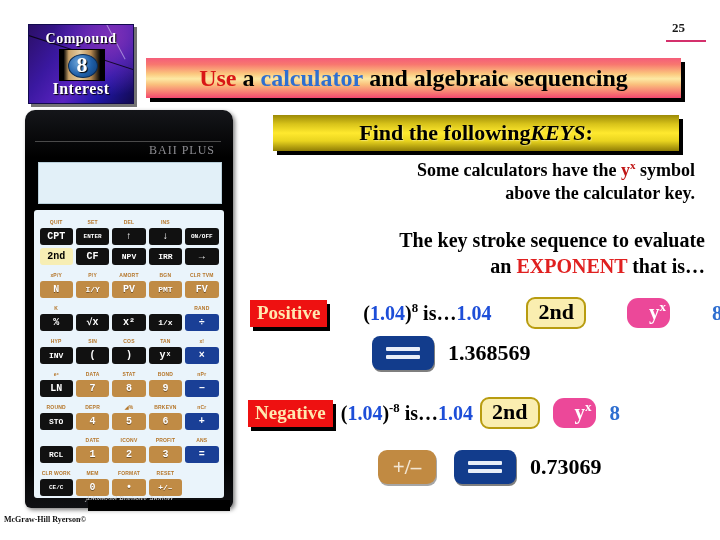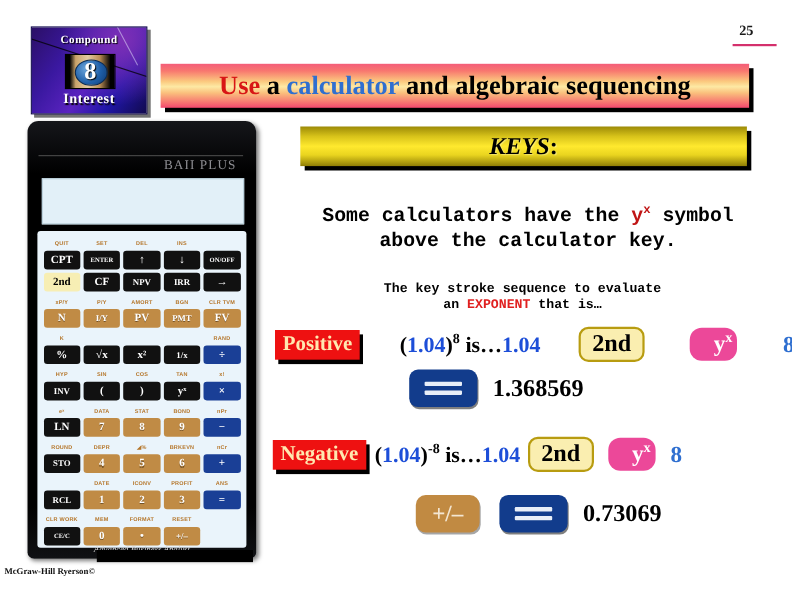--- a/index.html
+++ b/index.html
@@ -29,26 +29,26 @@
   #logo-diag{
     position:absolute;left:-10px;top:28px;width:130px;height:1px;
     background:#000;transform:rotate(18deg);opacity:.75;
   }
   #logo-diag2{
     position:absolute;left:30px;top:-6px;width:90px;height:1px;
     background:#e9e9ff;transform:rotate(62deg);opacity:.5;
   }
   #logo-top-text{
     position:absolute;left:0;top:6px;width:100%;text-align:center;
-    font-family:"Liberation Serif",serif;font-weight:bold;font-size:10px;
+    font-family:"Liberation Serif",serif;font-weight:bold;font-size:14px;
     color:#ffffff;letter-spacing:.5px;text-shadow:1px 1px 1px #000;
   }
   #logo-bottom-text{
     position:absolute;left:0;bottom:5px;width:100%;text-align:center;
-    font-family:"Liberation Serif",serif;font-weight:bold;font-size:13px;
+    font-family:"Liberation Serif",serif;font-weight:bold;font-size:16px;
     color:#ffffff;letter-spacing:.5px;text-shadow:1px 1px 1px #000;
   }
   #logo-globe{
     position:absolute;left:30px;top:24px;width:44px;height:30px;
     background:linear-gradient(90deg,#000 0%,#000 8%,#c9a36a 20%,#e3cba0 45%,#b98c54 70%,#000 92%,#000 100%);
     border:1px solid #000;
   }
   #logo-globe-ellipse{
     position:absolute;left:8px;top:4px;width:28px;height:22px;border-radius:50%;
     background:radial-gradient(circle at 35% 35%,#6fa8dc 0%,#1f5fa8 55%,#0d3a72 100%);
@@ -79,25 +79,25 @@
     left:273px;top:115px;width:406px;height:36px;
     background:linear-gradient(180deg,#9c8a07 0%,#d8c31a 25%,#ffe92e 50%,#e9d41f 72%,#8f7d05 100%);
     display:flex;align-items:center;justify-content:center;
     font-family:"Liberation Serif",serif;font-weight:bold;font-size:22px;color:#000;
     text-shadow:1px 1px 1px rgba(255,255,255,.35);
   }
   #keys-box i{font-style:italic;}
 
   
   .para{
-    font-family:Liberation Mono, monospace;font-weight:bold;color:#000;
-    text-align:center;line-height:1.28;margin-top:27px;
+    font-family:Liberation Serif, serif;font-weight:bold;color:#000;
+    text-align:right;line-height:1.28;
   }
   #p1{left:265px;top:158px;width:430px;font-size:18px;}
-  #p2{left:245px;top:228px;width:460px;font-size:12px;}
+  #p2{left:245px;top:228px;width:460px;font-size:20px;}
   .red-word{color:#e02020;}
   .supx{font-size:.62em;vertical-align:super;}
   .yx-red{color:#c01515;font-weight:bold;}
 
   
   .eqrow{display:flex;align-items:center;}
   #row-pos{left:250px;top:296px;height:34px;gap:28px;}
   #row-neg{left:248px;top:396px;height:34px;}
 
   .badge-wrap{position:relative;margin-right:8px;}
@@ -184,21 +184,21 @@
   .krow{display:flex;justify-content:space-between;align-items:flex-end;height:13px;}
   .krow.keys{height:19px;align-items:center;margin-bottom:1px;}
   .slabel{
     flex:1;text-align:center;font-family:"Liberation Sans",sans-serif;
     font-size:5px;font-weight:bold;color:#b5762a;letter-spacing:.2px;
     line-height:9px;
   }
   .kbtn{
     flex:1;margin:0 1.5px;height:17px;border-radius:3px;
     display:flex;align-items:center;justify-content:center;
-    font-family:Liberation Serif, serif;font-weight:bold;
+    font-family:Liberation Mono, monospace;font-weight:bold;
     font-size:10px;line-height:1;
   }
   .k-black{background:#111;color:#fff;}
   .k-brown{background:#c08b45;color:#fff;text-shadow:0 1px 0 rgba(0,0,0,.4);}
   .k-2nd{background:#f7eeb4;color:#000;}
   .k-blue{background:#1a3f96;color:#fff;}
   .k-small{font-size:8px;}
   .k-tiny{font-size:6px;}
 
   #calc-bottom{
@@ -230,20 +230,21 @@
   <div id="logo-bottom-text">Interest</div>
 </div>
 
 <div class="abs" id="banner-shadow"></div>
 <div class="abs" id="banner">
   <span class="bn-red">Use</span>&nbsp;<span class="bn-black">a</span>&nbsp;<span class="bn-blue">calculator</span>&nbsp;<span class="bn-black">and algebraic sequencing</span>
 </div>
 
 <div class="abs" id="keys-shadow"></div>
 <div class="abs" id="keys-box">
+  <span>Find the following </span>
     <i>KEYS</i>
     <span>:</span>
 </div>
 
 <div class="abs para" id="p1">
   <div>
     <span>Some calculators have the </span><span class="yx-red"><span>y</span><span class="supx">x</span></span><span> symbol</span>
   </div>
   <div>above the calculator key.</div>
 </div>

